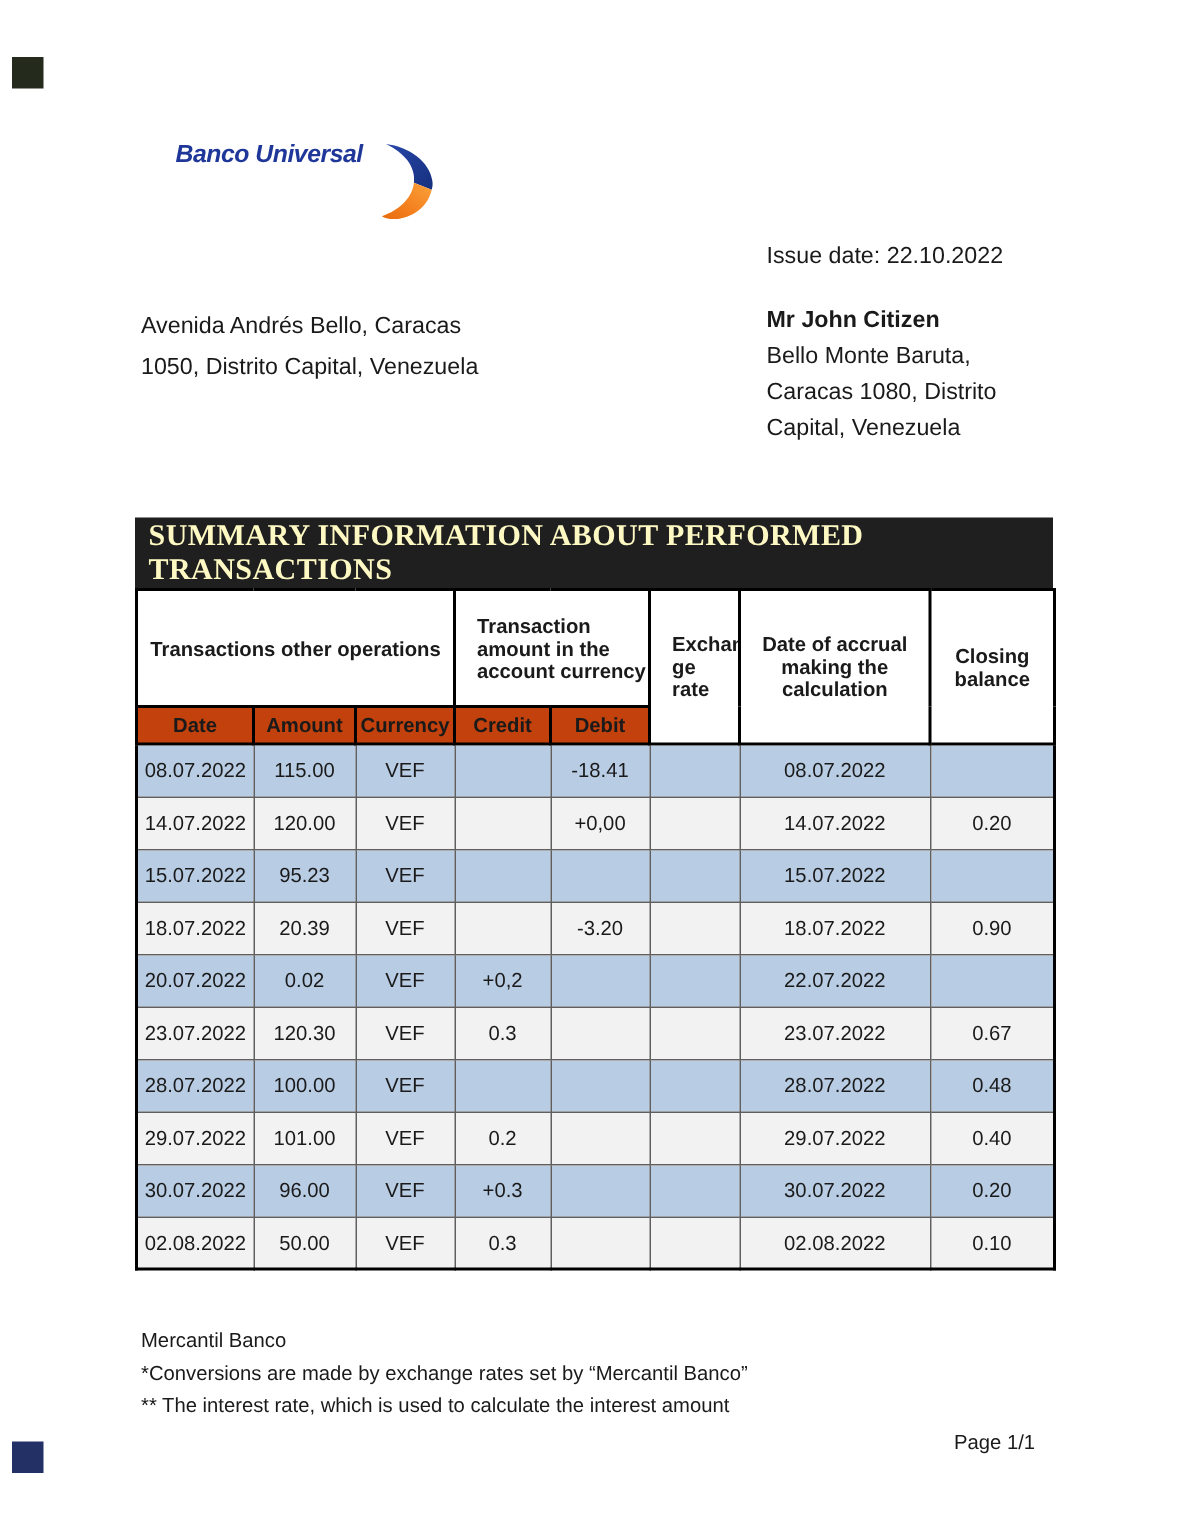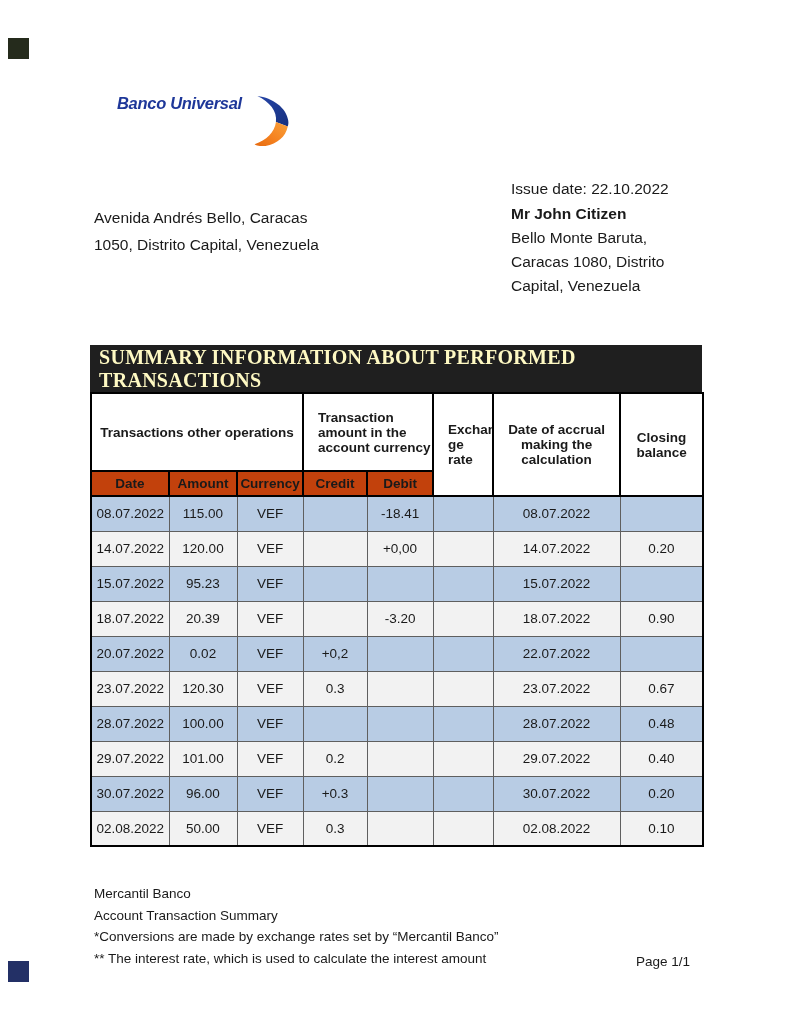--- a/index.html
+++ b/index.html
@@ -10,21 +10,21 @@
   .corner-sq{position:absolute;width:21px;height:21px;}
   .sq-top{left:8px;top:38px;background:#252b1c;}
   .sq-bottom{left:8px;top:961px;background:#233066;}
 
   
   .logo{position:absolute;left:92px;top:94px;width:210px;}
   .logo-name{font-size:37px;font-weight:bold;font-style:italic;letter-spacing:-1.5px;line-height:1;}
   .logo-sub{font-size:16.5px;font-weight:bold;font-style:italic;margin:0 0 0 25px;letter-spacing:-0.3px;}
   .logo-mark{position:absolute;left:157px;top:2px;width:43px;height:50px;}
 
-  .issue-date{position:absolute;left:511px;top:180px;font-size:15.5px;}
+  .issue-date{position:absolute;left:511px;top:162px;font-size:15.5px;}
   .addr-left{position:absolute;left:94px;top:204px;font-size:15.5px;line-height:27px;}
   .addr-right{position:absolute;left:511px;top:202px;font-size:15.5px;line-height:24px;}
   .addr-right .name{font-weight:bold;}
 
   
   .tbl-wrap{position:absolute;left:90px;top:345px;width:612px;}
   .tbl-title{
     height:47px;background:#1f1f1f;color:#fef9c3;
     font-family:"Liberation Serif",serif;font-weight:bold;font-size:20px;letter-spacing:0.3px;
     display:flex;align-items:center;padding-left:9px;box-sizing:border-box;
@@ -211,18 +211,17 @@
           <td></td>
           <td>02.08.2022</td>
           <td>0.10</td>
         </tr>
       </tbody>
   </table>
 </div>
 
 <div class="footer">
   <div>Mercantil Banco</div>
-  <div>Account Transaction Summary</div>
   <div>*Conversions are made by exchange rates set by “Mercantil Banco”</div>
   <div>** The interest rate, which is used to calculate the interest amount</div>
 </div>
 
 <div class="page-num">Page 1/1</div>
 
 </body></html>

